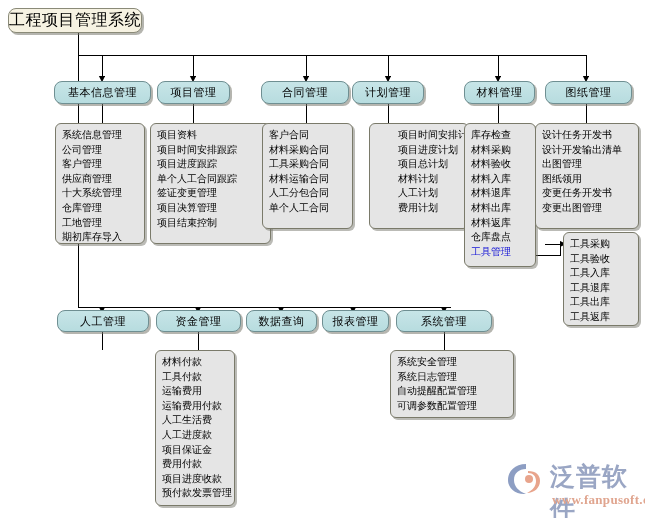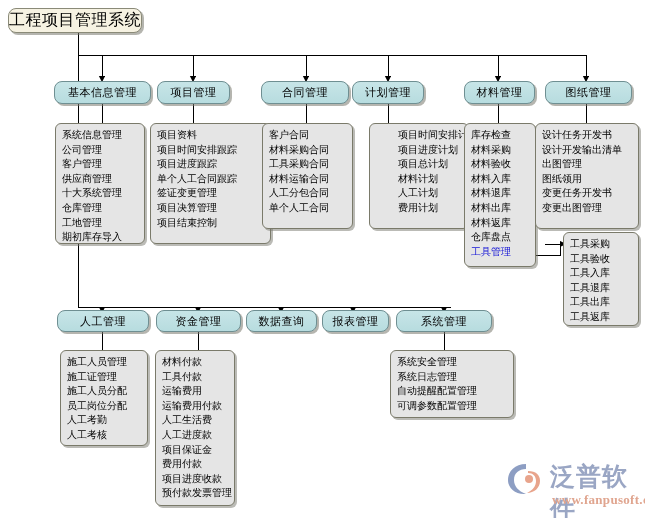--- a/index.html
+++ b/index.html
@@ -236,28 +236,20 @@
   <div class="node hdr" style="left:246px;top:310px;width:71px;height:22px;">
     <span>数据查询</span>
   </div>
   <div class="node hdr" style="left:322px;top:310px;width:67px;height:22px;">
     <span>报表管理</span>
   </div>
   <div class="node hdr" style="left:396px;top:310px;width:96px;height:22px;">
     <span>系统管理</span>
   </div>
 
-  <div class="panel" style="left:60px;top:350px;width:88px;height:96px;">
-      <span class="it">施工人员管理</span>
-      <span class="it">施工证管理</span>
-      <span class="it">施工人员分配</span>
-      <span class="it">员工岗位分配</span>
-      <span class="it">人工考勤</span>
-      <span class="it">人工考核</span>
-    </div>
 
   <div class="panel" style="left:155px;top:350px;width:80px;height:156px;">
       <span class="it">材料付款</span>
       <span class="it">工具付款</span>
       <span class="it">运输费用</span>
       <span class="it">运输费用付款</span>
       <span class="it">人工生活费</span>
       <span class="it">人工进度款</span>
       <span class="it">项目保证金</span>
       <span class="it">费用付款</span>

